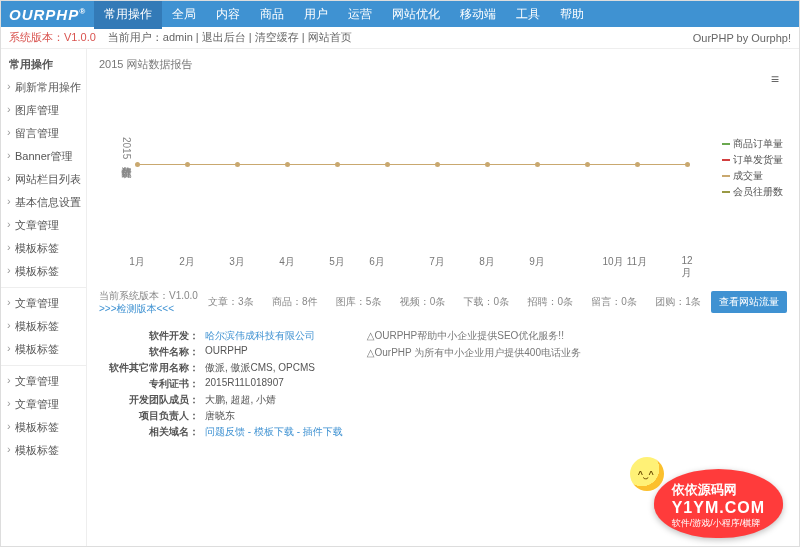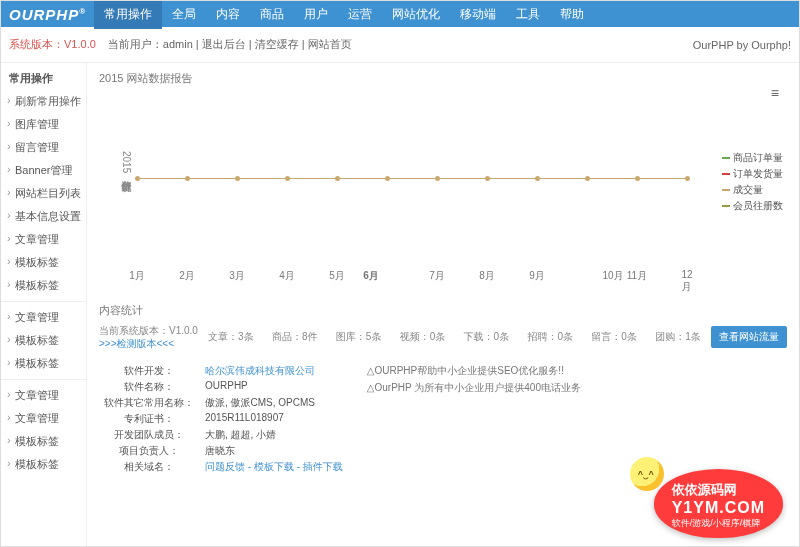--- a/index.html
+++ b/index.html
@@ -3,21 +3,21 @@
 <meta charset="utf-8">
 <style>
   * { box-sizing: border-box; margin: 0; padding: 0; }
   body { font-family: "Microsoft YaHei", Arial, sans-serif; font-size: 11px; color: #555; width: 800px; height: 547px; overflow: hidden; background: #fff; border: 1px solid #ddd; position: relative; }
   .topnav { background: #3f92d2; color: #fff; height: 26px; display: flex; align-items: center; padding: 8px 8px; font-size: 12px; }
   .brand { font-size: 15px; font-weight: bold; font-style: italic; margin-right: 8px; letter-spacing: 1px; }
   .brand sup { font-size: 8px; }
   .nav-tabs { display: flex; gap: 0; }
   .nav-tab { padding: 6px 10px; cursor: pointer; }
   .nav-tab.active { background: #337ab7; }
-  .subbar { display: flex; justify-content: space-between; align-items: center; height: 36px; padding: 0 8px; font-size: 11px; border-bottom: 1px solid #eee; }
+  .subbar { display: flex; justify-content: space-between; align-items: center; height: 22px; padding: 0 8px; font-size: 11px; border-bottom: 1px solid #eee; }
   .subbar .ver { color: #d9534f; }
   .subbar .userinfo a, .subbar .userinfo span { color: #666; }
   .subbar .powered { color: #666; }
   .body-wrap { display: flex; height: calc(100% - 48px); }
   .sidebar { width: 86px; border-right: 1px solid #eee; overflow-y: auto; padding: 4px 0; }
   .side-head { font-weight: bold; padding: 4px 8px; font-size: 11px; }
   .side-item { padding: 4px 8px 4px 14px; font-size: 11px; color: #555; cursor: pointer; white-space: nowrap; position: relative; }
   .side-item::before { content: "›"; position: absolute; left: 6px; color: #999; }
   .side-sep { border-top: 1px solid #eee; margin: 4px 0; }
   .main { flex: 1; overflow-y: auto; padding: 8px 12px; }
@@ -35,21 +35,21 @@
   .legend-sym { display: inline-block; width: 8px; height: 2px; }
   .section-hd { font-size: 11px; color: #777; margin: 1px 0 6px; }
   .stats-row { display: flex; align-items: center; font-size: 10px; color: #888; gap: 10px; margin-bottom: 14px; }
   .stats-left { color: #888; line-height: 1.3; }
   .stat-cell { white-space: nowrap; }
   .blue-btn { background: #3f92d2; color: #fff; padding: 4px 8px; border-radius: 2px; cursor: pointer; font-size: 10px; }
   .copyright { font-size: 10px; color: #999; margin-bottom: 10px; }
   .info-zone { display: flex; gap: 24px; font-size: 10px; }
   .info-col { }
   .info-row { display: flex; margin-bottom: 2px; }
-  .info-k { width: 100px; text-align: center; margin-right: 6px; color: #555; }
+  .info-k { width: 100px; text-align: right; margin-right: 6px; color: #555; font-weight: bold; }
   .info-v { color: #555; }
   .info-v.link { color: #3f92d2; cursor: pointer; }
   .promo-row { color: #777; margin-bottom: 3px; }
   .y1ym { position: absolute; right: 16px; bottom: 8px; background: #ff3b3b; color: #fff; padding: 12px 18px 8px; border-radius: 50% 50% 48% 48%; text-align: left; font-weight: bold; box-shadow: 0 2px 6px rgba(0,0,0,.25); }
   .y1ym .l1 { font-size: 13px; }
   .y1ym .l2 { font-size: 16px; letter-spacing: 1px; }
   .y1ym .l3 { font-size: 9px; font-weight: normal; }
   .y1ym::before { content: ""; position: absolute; left: -24px; top: -12px; width: 34px; height: 34px; border-radius: 50%; background: radial-gradient(circle at 35% 35%, #fff176 0 55%, #fbc02d 56% 100%); }
   .y1ym .face { position: absolute; left: -16px; top: -2px; font-size: 9px; color: #6d4c00; }
 </style>
@@ -133,21 +133,21 @@
           <div class="marker" style="left: 450px; top: 77px;"></div>
           <div class="marker" style="left: 500px; top: 77px;"></div>
           <div class="marker" style="left: 550px; top: 77px;"></div>
         </div>
       <div class="xlabels" id="xlabels">
           <span class="xlabel" style="left: 0px;">1月</span>
           <span class="xlabel" style="left: 50px;">2月</span>
           <span class="xlabel" style="left: 100px;">3月</span>
           <span class="xlabel" style="left: 150px;">4月</span>
           <span class="xlabel" style="left: 200px;">5月</span>
-          <span class="xlabel" style="left: 234px; font-weight: bold;">6月</span>
+          <span class="xlabel" style="left: 240px;">6月</span>
           <span class="xlabel" style="left: 300px;">7月</span>
           <span class="xlabel" style="left: 350px;">8月</span>
           <span class="xlabel" style="left: 400px;">9月</span>
           <span class="xlabel" style="left: 476px;">10月</span>
           <span class="xlabel" style="left: 500px;">11月</span>
           <span class="xlabel" style="left: 550px;">12月</span>
         </div>
       <div class="legend" id="legend">
           <div class="legend-row">
             <span class="legend-sym" style="background:#6aa84f"></span>
@@ -161,21 +161,20 @@
             <span class="legend-sym" style="background:#c9a86f"></span>
             <span>成交量</span>
           </div>
           <div class="legend-row">
             <span class="legend-sym" style="background:#999944"></span>
             <span>会员往册数</span>
           </div>
         </div>
     </div>
 
-    <div class="section-hd">内容统计</div>
     <div class="stats-row">
       <div class="stats-left">
         <div>当前系统版本：V1.0.0</div>
         <div style="color:#3f92d2;cursor:pointer">&gt;&gt;&gt;检测版本&lt;&lt;&lt;</div>
       </div>
       <div id="stat-cells" style="display:flex;gap:18px;flex:1;justify-content:space-around">
           <div class="stat-cell">文章：3条</div>
           <div class="stat-cell">商品：8件</div>
           <div class="stat-cell">图库：5条</div>
           <div class="stat-cell">视频：0条</div>

